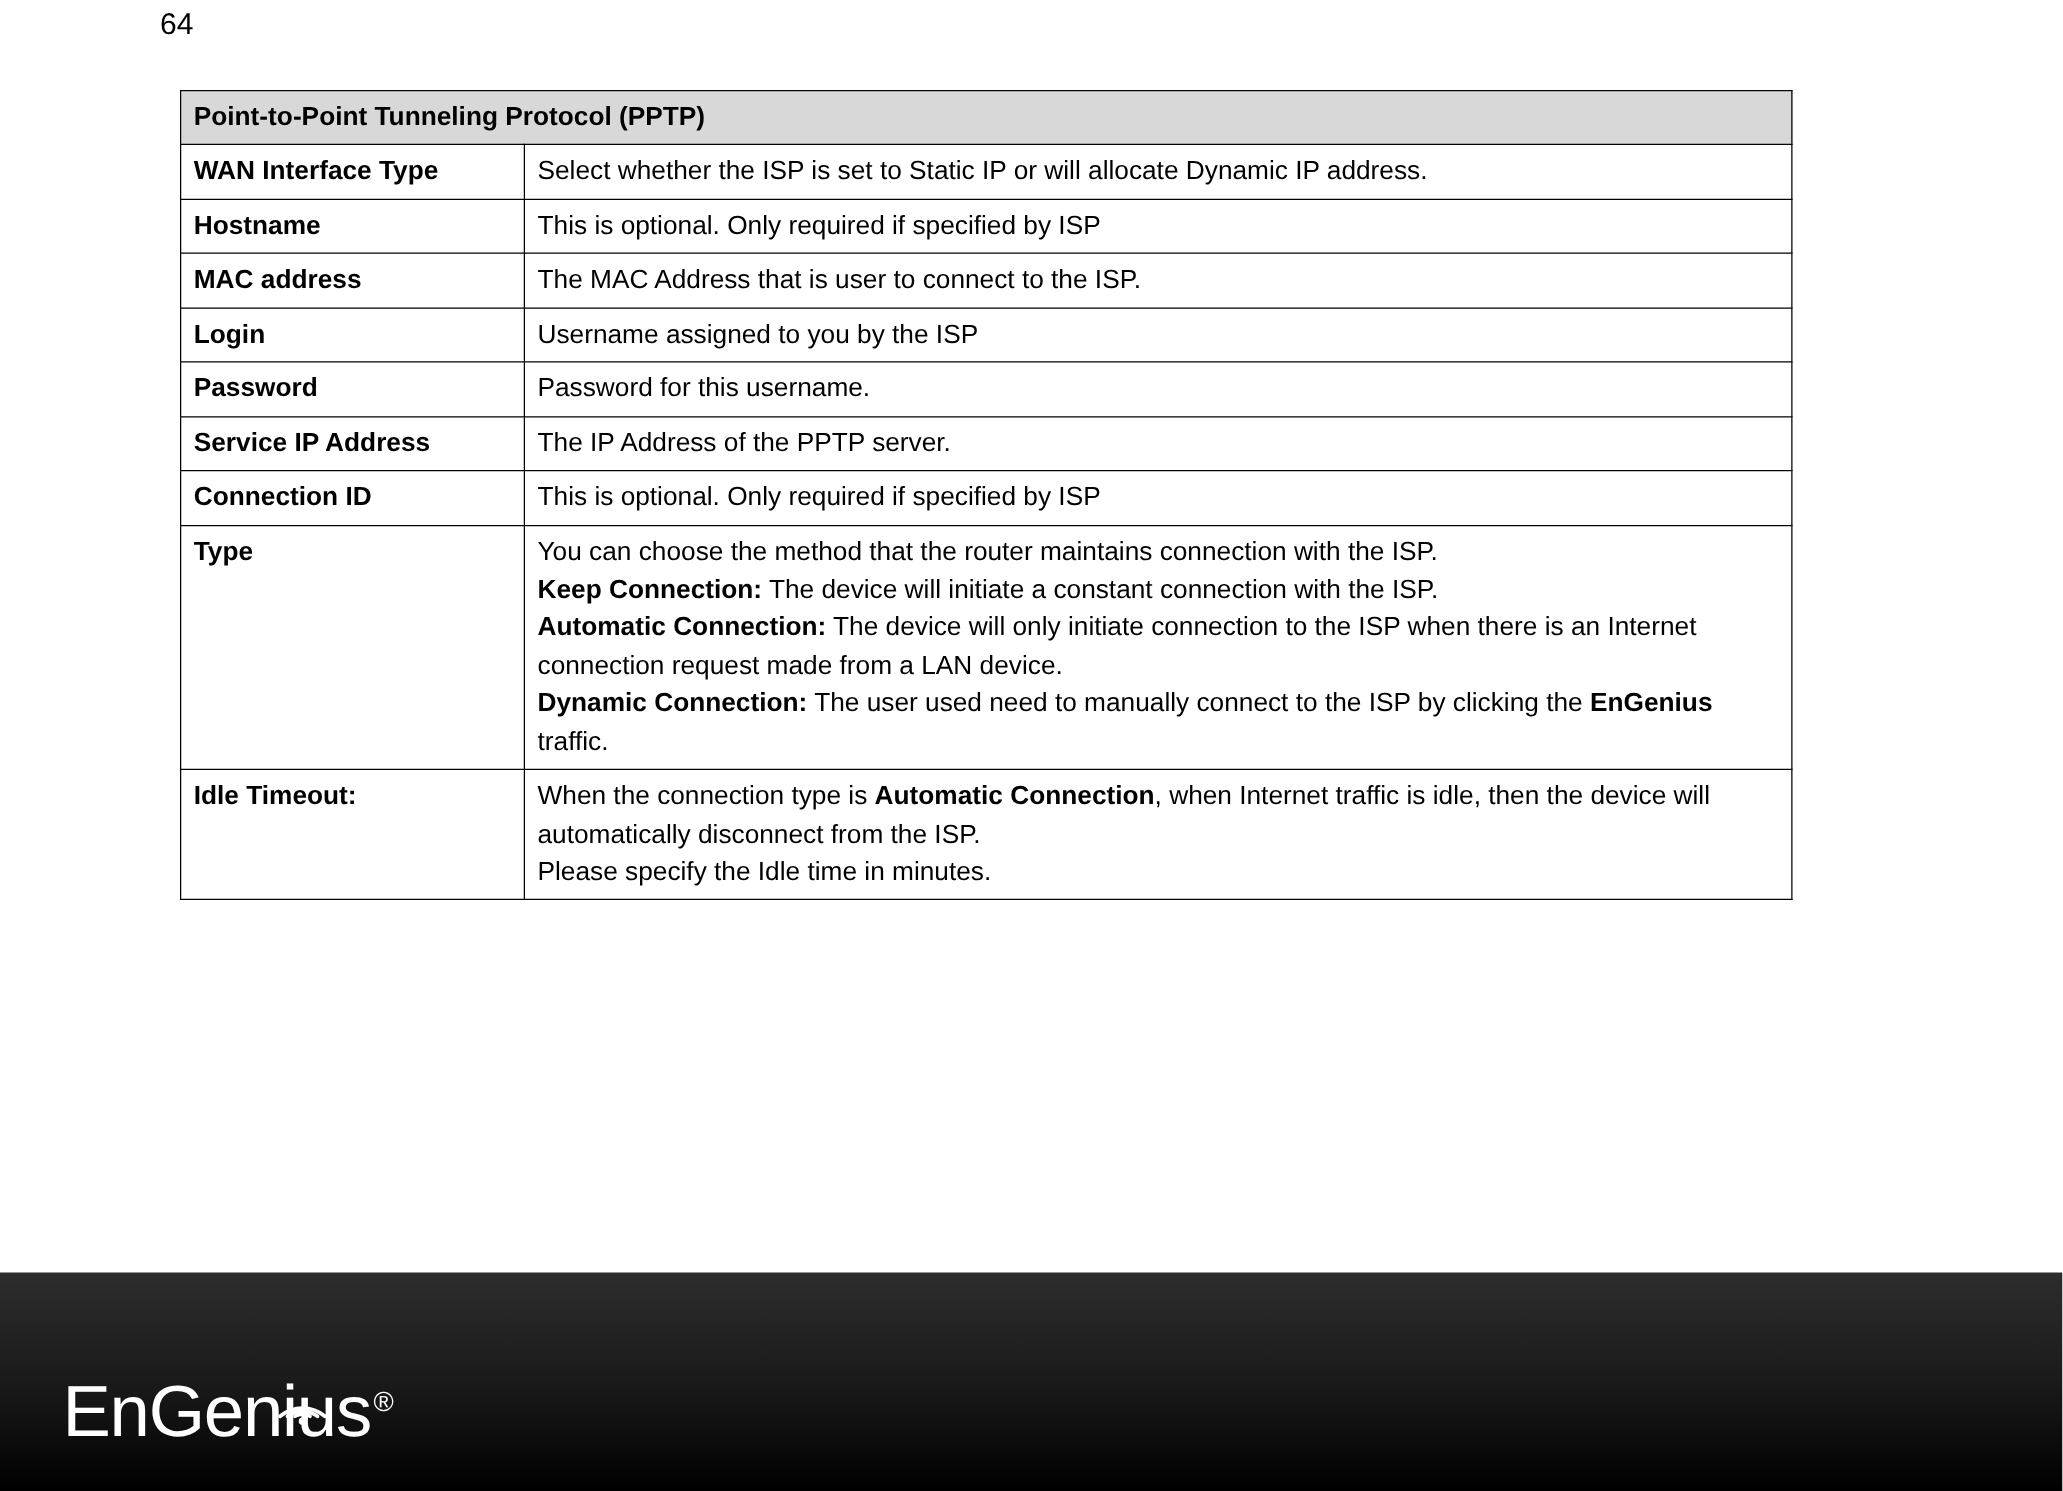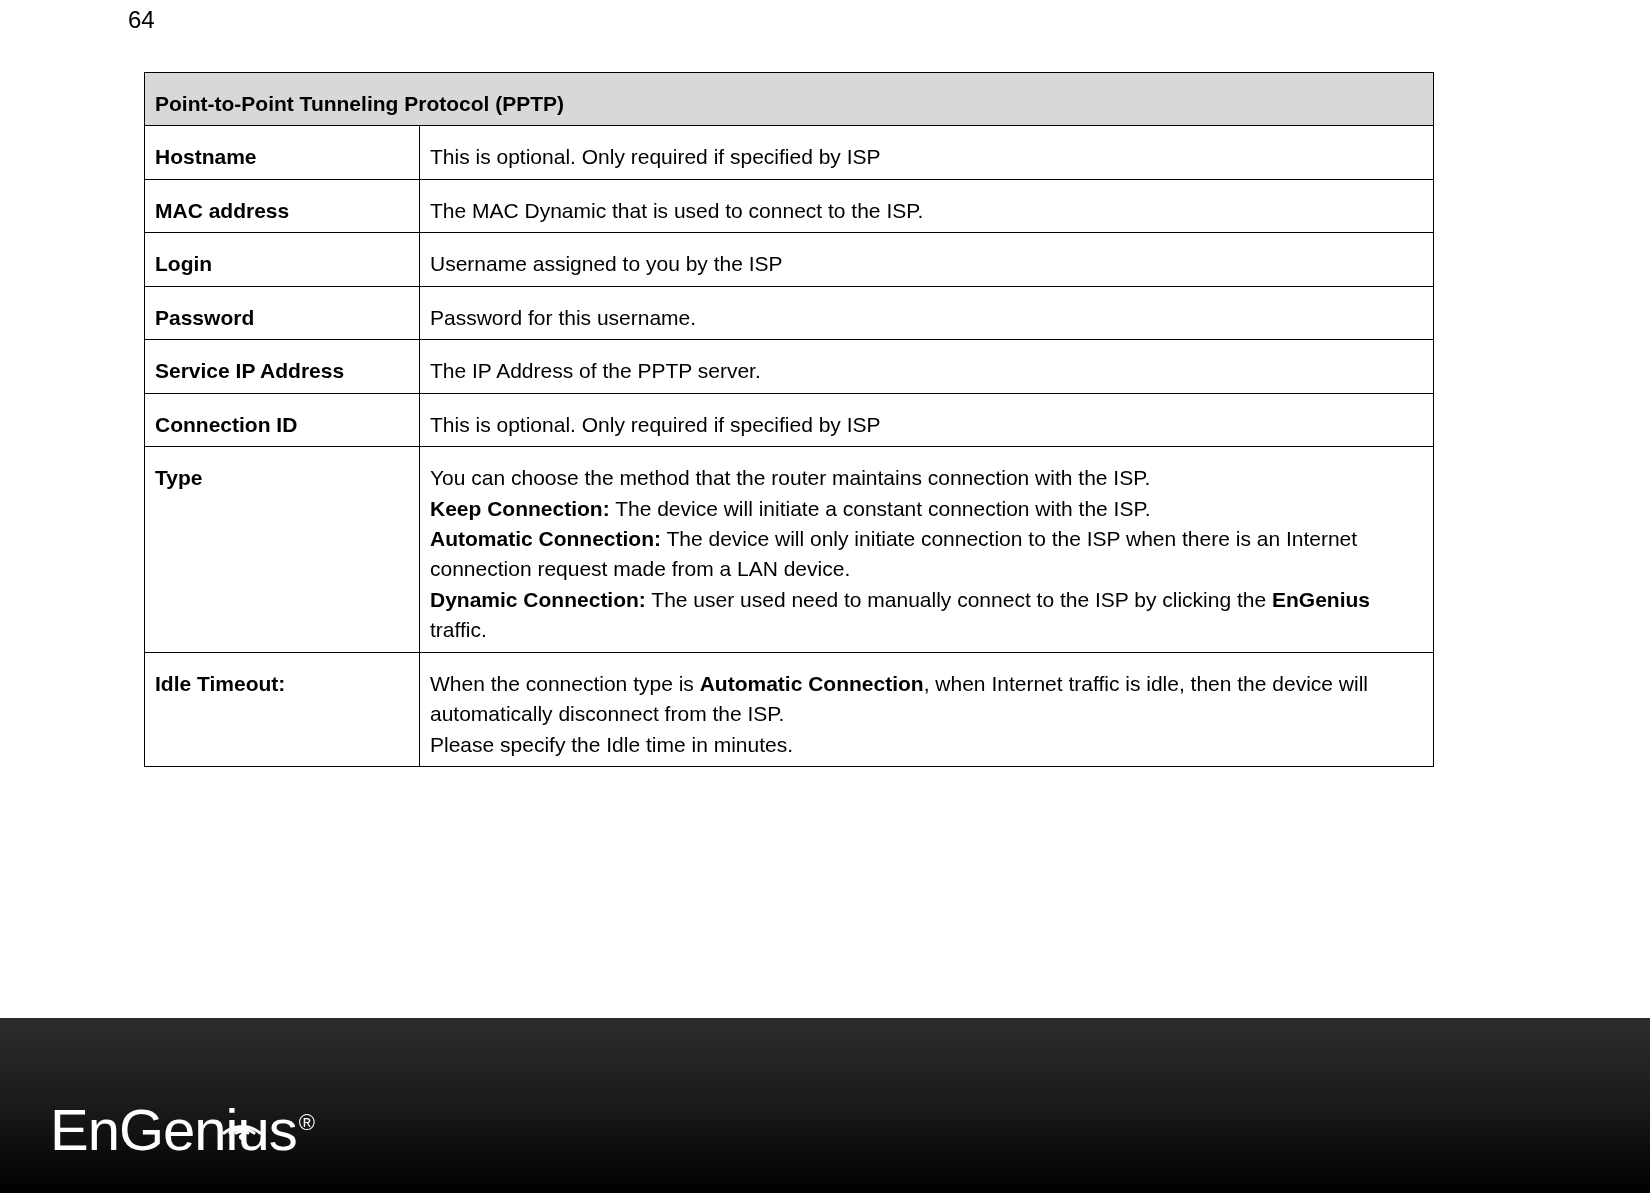--- a/index.html
+++ b/index.html
@@ -25,21 +25,21 @@
     }
     table {
       width: 100%;
       border-collapse: collapse;
       table-layout: fixed;
     }
     table, th, td {
       border: 1px solid #000;
     }
     td {
-      padding: 16px 10px 6px 10px;
+      padding: 6px 10px 6px 10px;
       vertical-align: top;
       font-size: 21px;
       line-height: 1.45;
     }
     col.label-col { width: 275px; }
     td.header-cell {
       background: #d8d8d8;
       font-weight: 700;
     }
     td.label-cell {
@@ -95,26 +95,30 @@
     <colgroup>
       <col class="label-col">
       <col>
     </colgroup>
     <tbody>
       <tr>
         <td class="header-cell" colspan="2">Point-to-Point Tunneling Protocol (PPTP)</td>
       </tr>
 
       <tr>
+        <td class="label-cell">WAN Interface Type</td>
+        <td>Select whether the ISP is set to Static IP or will allocate Dynamic IP address.</td>
+      </tr>
+      <tr>
         <td class="label-cell">Hostname</td>
         <td>This is optional. Only required if specified by ISP</td>
       </tr>
       <tr>
         <td class="label-cell">MAC address</td>
-        <td>The MAC Dynamic that is used to connect to the ISP.</td>
+        <td>The MAC Address that is user to connect to the ISP.</td>
       </tr>
       <tr>
         <td class="label-cell">Login</td>
         <td>Username assigned to you by the ISP</td>
       </tr>
       <tr>
         <td class="label-cell">Password</td>
         <td>Password for this username.</td>
       </tr>
       <tr>

